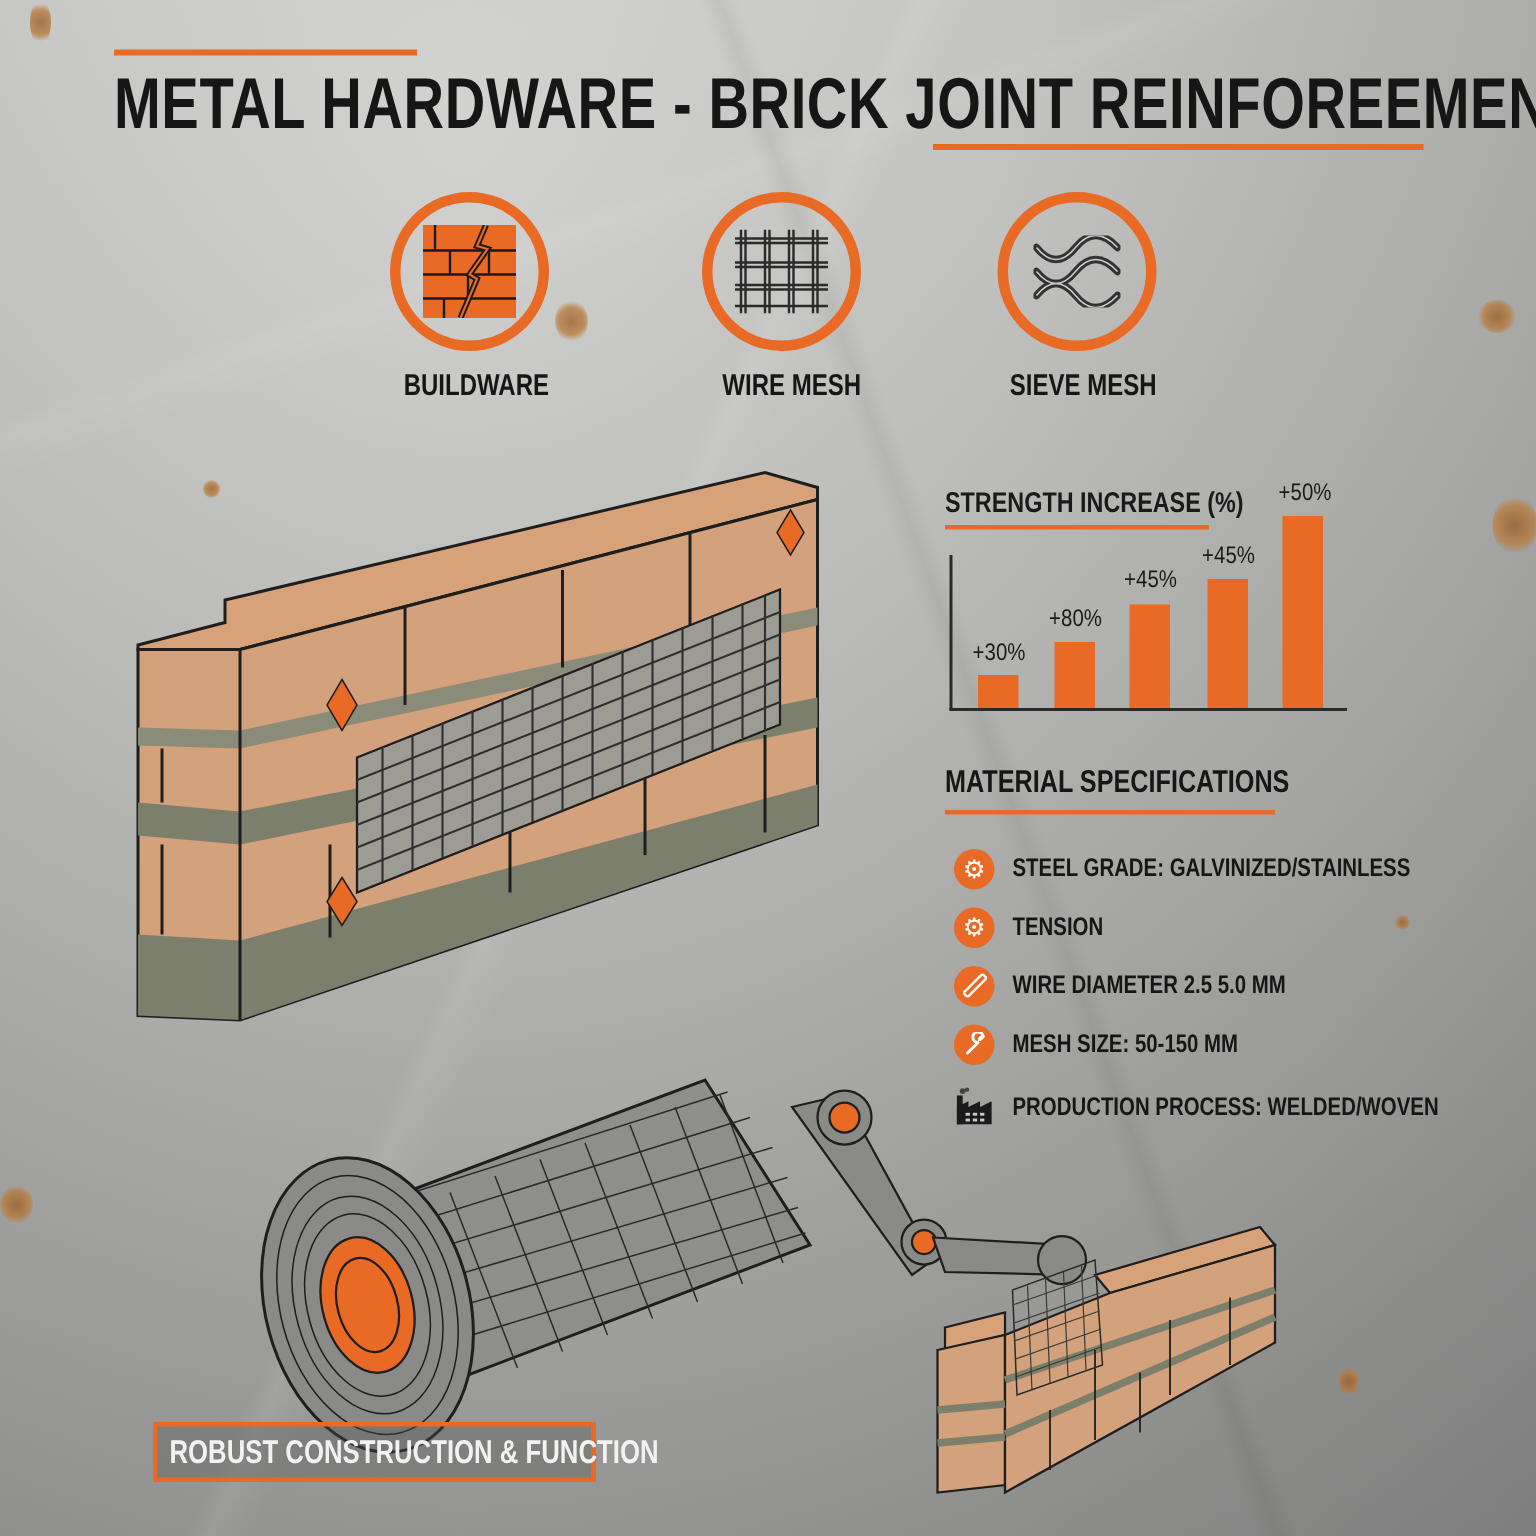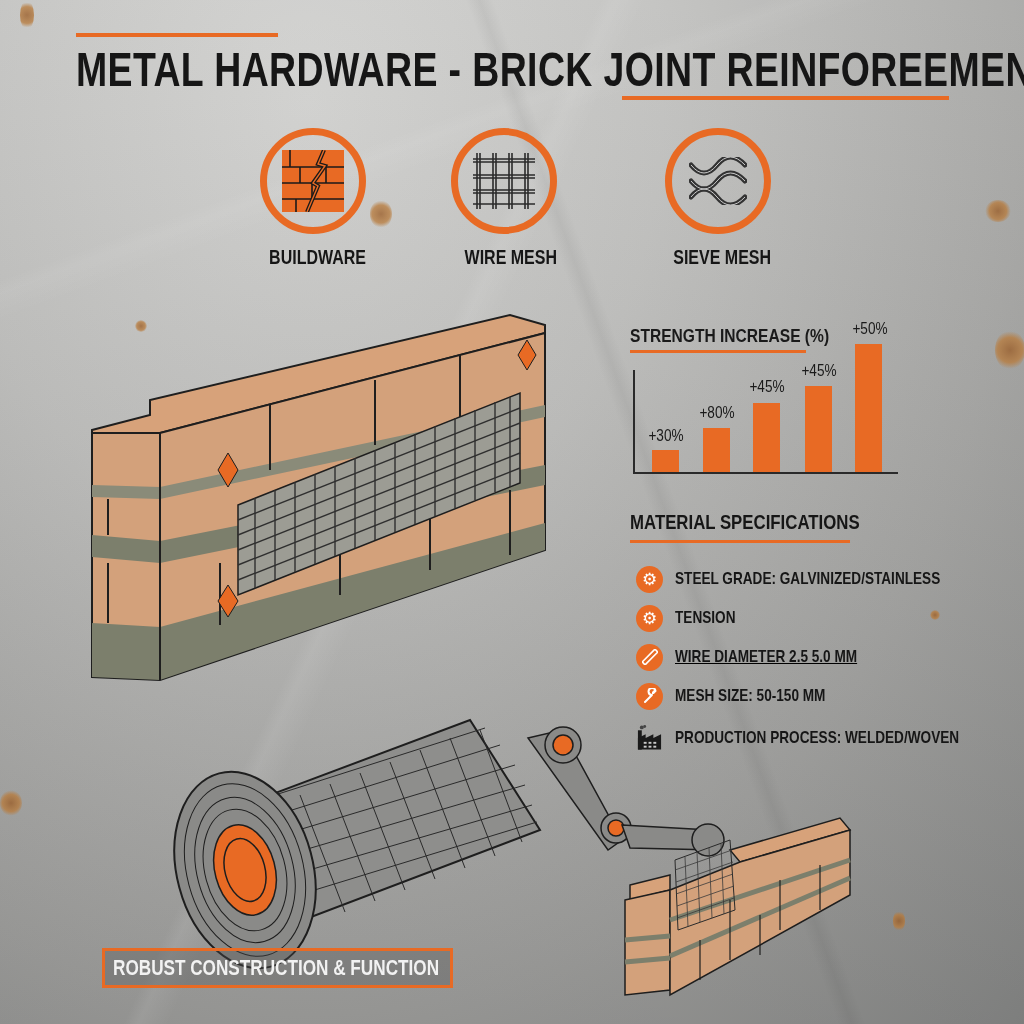--- a/index.html
+++ b/index.html
@@ -42,21 +42,21 @@
 
   
   .spec-title { position: absolute; left: 630px; top: 510px; font-size: 21px; color: #161616; transform: scaleX(0.8); }
   .spec-underline { position: absolute; left: 630px; top: 540px; width: 220px; height: 3px; background: #e86a24; }
   .spec-row { position: absolute; left: 636px; height: 28px; display: flex; align-items: center; }
   .spec-icon { width: 27px; height: 27px; border-radius: 50%; background: #e86a24; display: flex; align-items: center; justify-content: center; color: #fff; font-size: 17px; flex: none; }
   .spec-icon.plain { background: transparent; border-radius: 0; }
   .spec-text { margin-left: 12px; font-size: 17px; color: #161616; transform: scaleX(0.8); transform-origin: left center; white-space: nowrap; font-weight: 700; }
 
   
-  .banner { position: absolute; left: 102px; top: 948px; width: 351px; height: 40px; border: 3px solid #e86a24; background: rgba(80,80,80,0.35); display: flex; align-items: center; padding-left: 8px; }
+  .banner { position: absolute; left: 102px; top: 948px; width: 295px; height: 40px; border: 3px solid #e86a24; background: rgba(80,80,80,0.35); display: flex; align-items: center; padding-left: 8px; }
   .banner span { font-size: 22px; color: #f2f2f2; transform: scaleX(0.78); transform-origin: left center; white-space: nowrap; font-weight: 700; }
 
   .illus { position: absolute; }
 </style>
 </head>
 <body>
 
 <div class="texture"></div>
 <div class="rust" style="left:370px;top:200px;width:22px;height:28px;"></div>
 <div class="rust" style="left:985px;top:200px;width:26px;height:22px;"></div>
@@ -85,21 +85,21 @@
           <line x1="8" y1="0" x2="8" y2="17"></line>
           <line x1="14" y1="49" x2="14" y2="62"></line>
       </g>
       <path d="M42 0 L36 14 L43 16 L31 33 L36 36 L25 62" stroke="#1a1a1a" stroke-width="4" fill="none"></path>
       <path d="M42 0 L36 14 L43 16 L31 33 L36 36 L25 62" stroke="#e86a24" stroke-width="1.4" fill="none"></path>
     </svg>
   </div>
   <span class="label">BUILDWARE</span>
 </div>
 
-<div class="cat" style="left:439px;top:128px;">
+<div class="cat" style="left:456px;top:128px;">
   <div class="ring">
     <svg width="66" height="56" viewBox="0 0 66 56">
       <g stroke="#2a2a2a" stroke-width="1.6">
         <line x1="2" y1="6" x2="64" y2="6"></line>
           <line x1="2" y1="9" x2="64" y2="9"></line>
         <line x1="2" y1="22" x2="64" y2="22"></line>
           <line x1="2" y1="25" x2="64" y2="25"></line>
         <line x1="2" y1="37" x2="64" y2="37"></line>
           <line x1="2" y1="40" x2="64" y2="40"></line>
         <line x1="2" y1="51" x2="64" y2="51"></line>
@@ -208,21 +208,21 @@
 <div class="spec-underline"></div>
 
 <div class="spec-row" style="top:565px;">
   <div class="spec-icon">⚙</div>
   <span class="spec-text">STEEL GRADE: GALVINIZED/STAINLESS</span>
 </div>
 <div class="spec-row" style="top:604px;">
   <div class="spec-icon">⚙</div>
   <span class="spec-text">TENSION</span>
 </div>
-<div class="spec-row" style="top:643px;text-decoration:underline;">
+<div class="spec-row" style="top:643px;">
   <div class="spec-icon">
     <svg width="16" height="16" viewBox="0 0 16 16">
         <rect x="6" y="-1" width="4" height="18" rx="1" transform="rotate(45 8 8)" fill="none" stroke="#fff" stroke-width="1.6"></rect>
       </svg>
   </div>
   <span class="spec-text">WIRE DIAMETER 2.5 5.0 MM</span>
 </div>
 <div class="spec-row" style="top:682px;align-items:center;">
   <div class="spec-icon">
     <svg width="16" height="16" viewBox="0 0 16 16">

